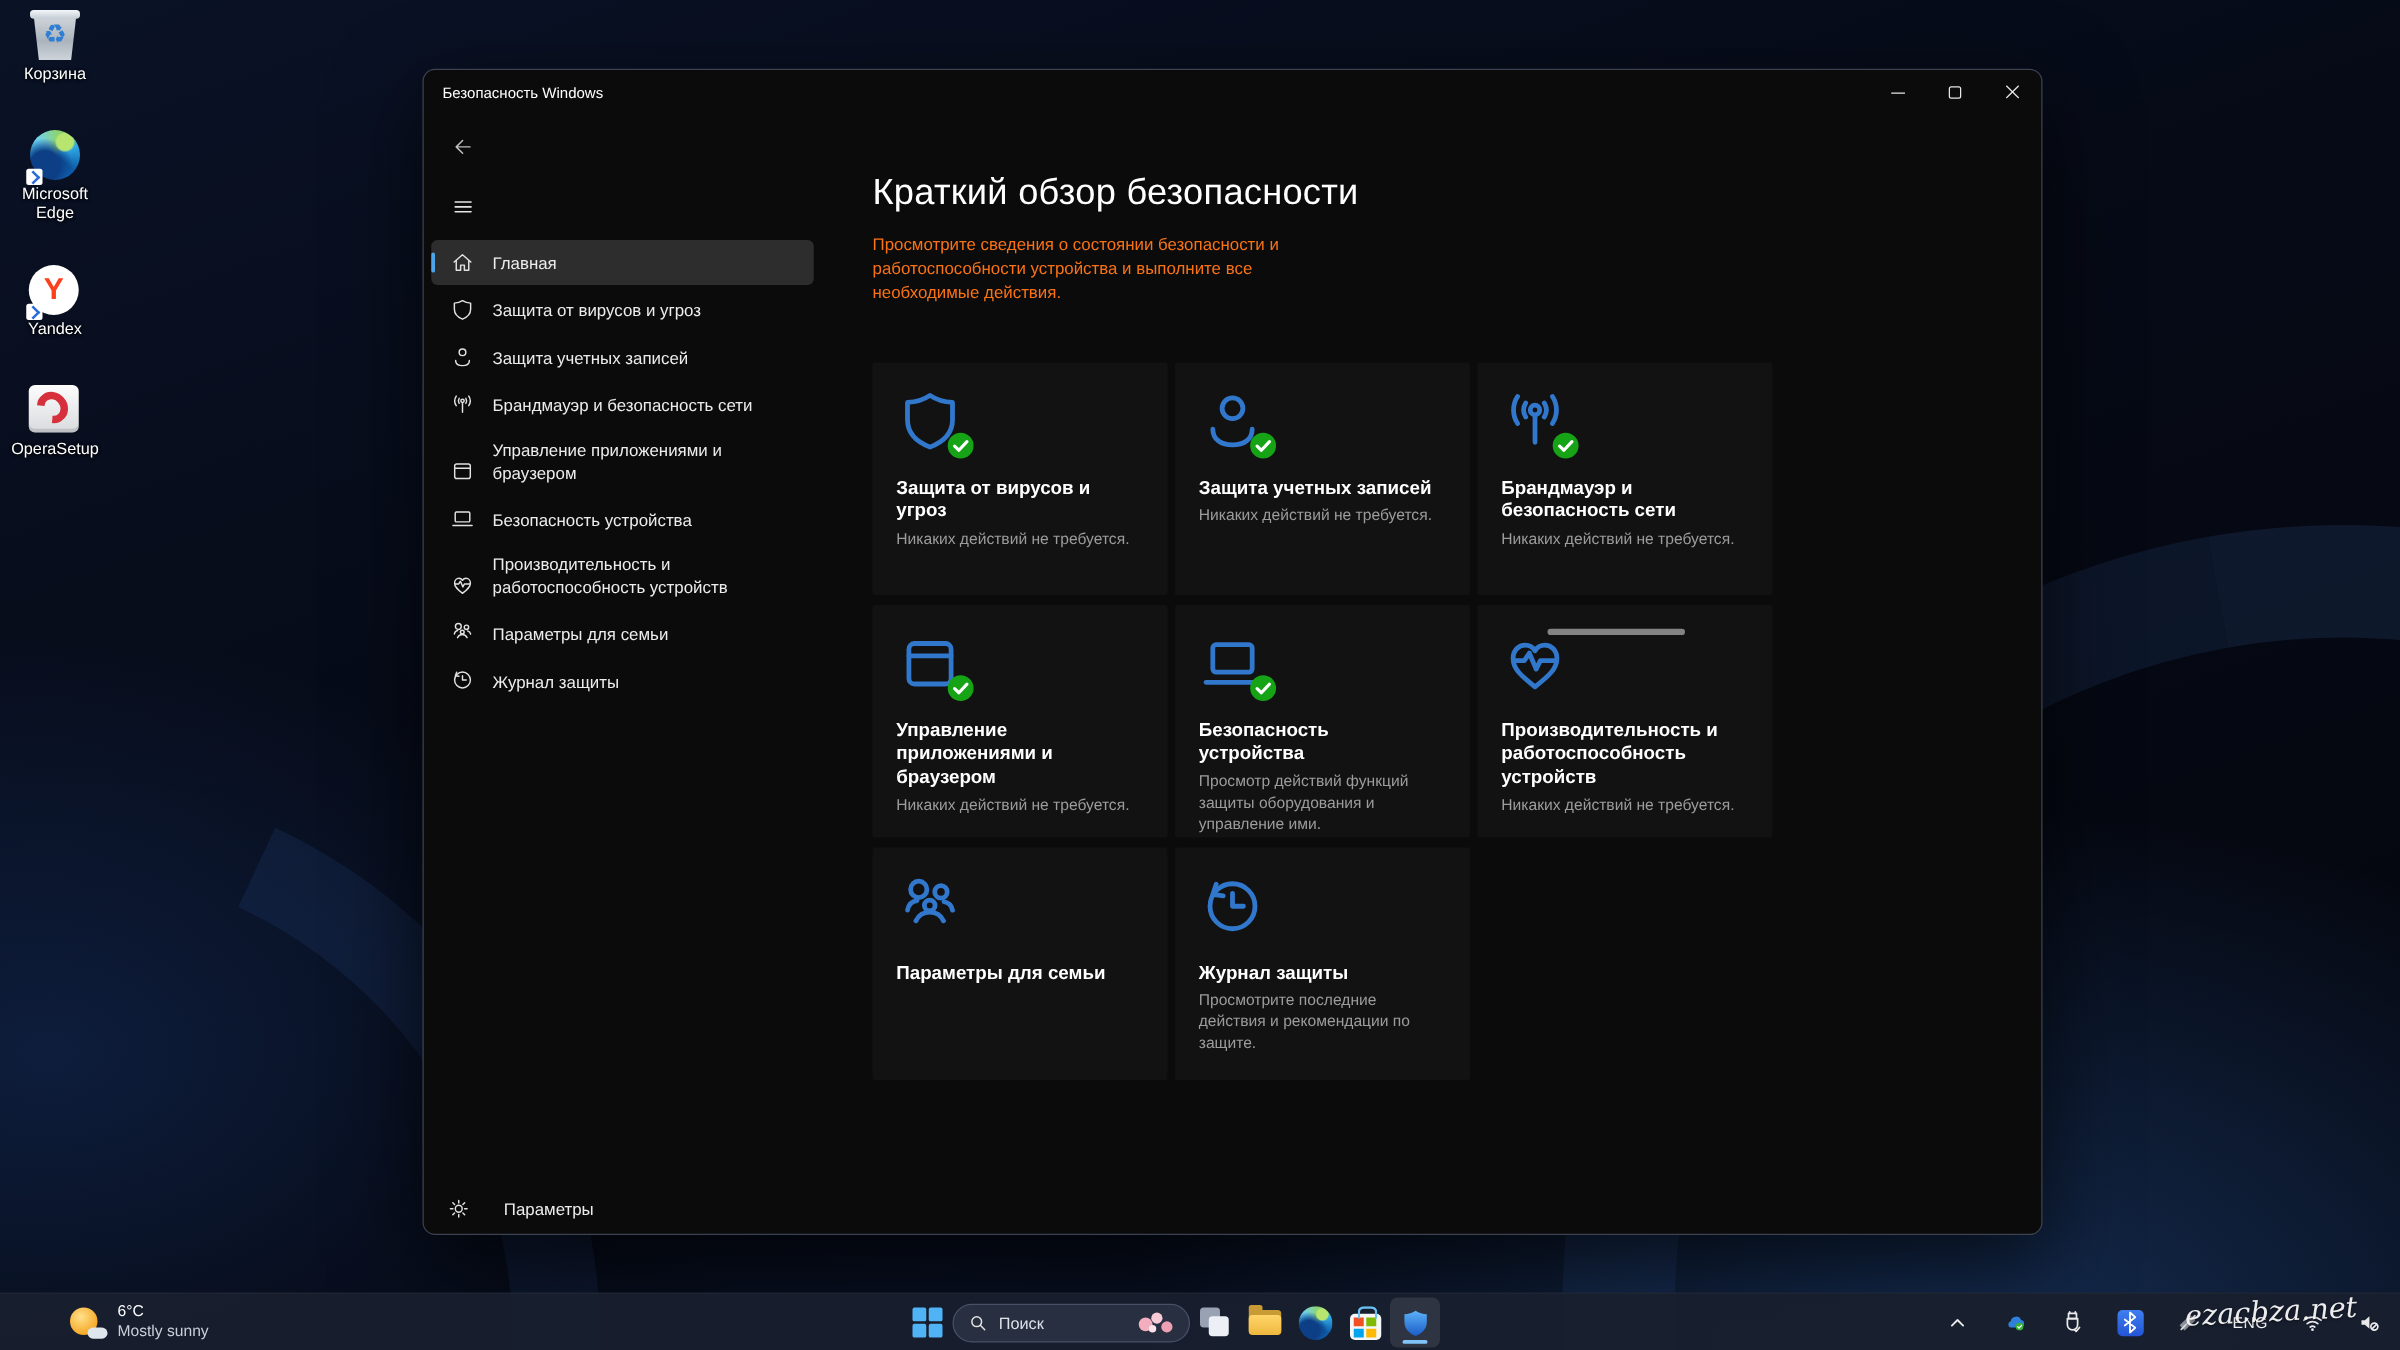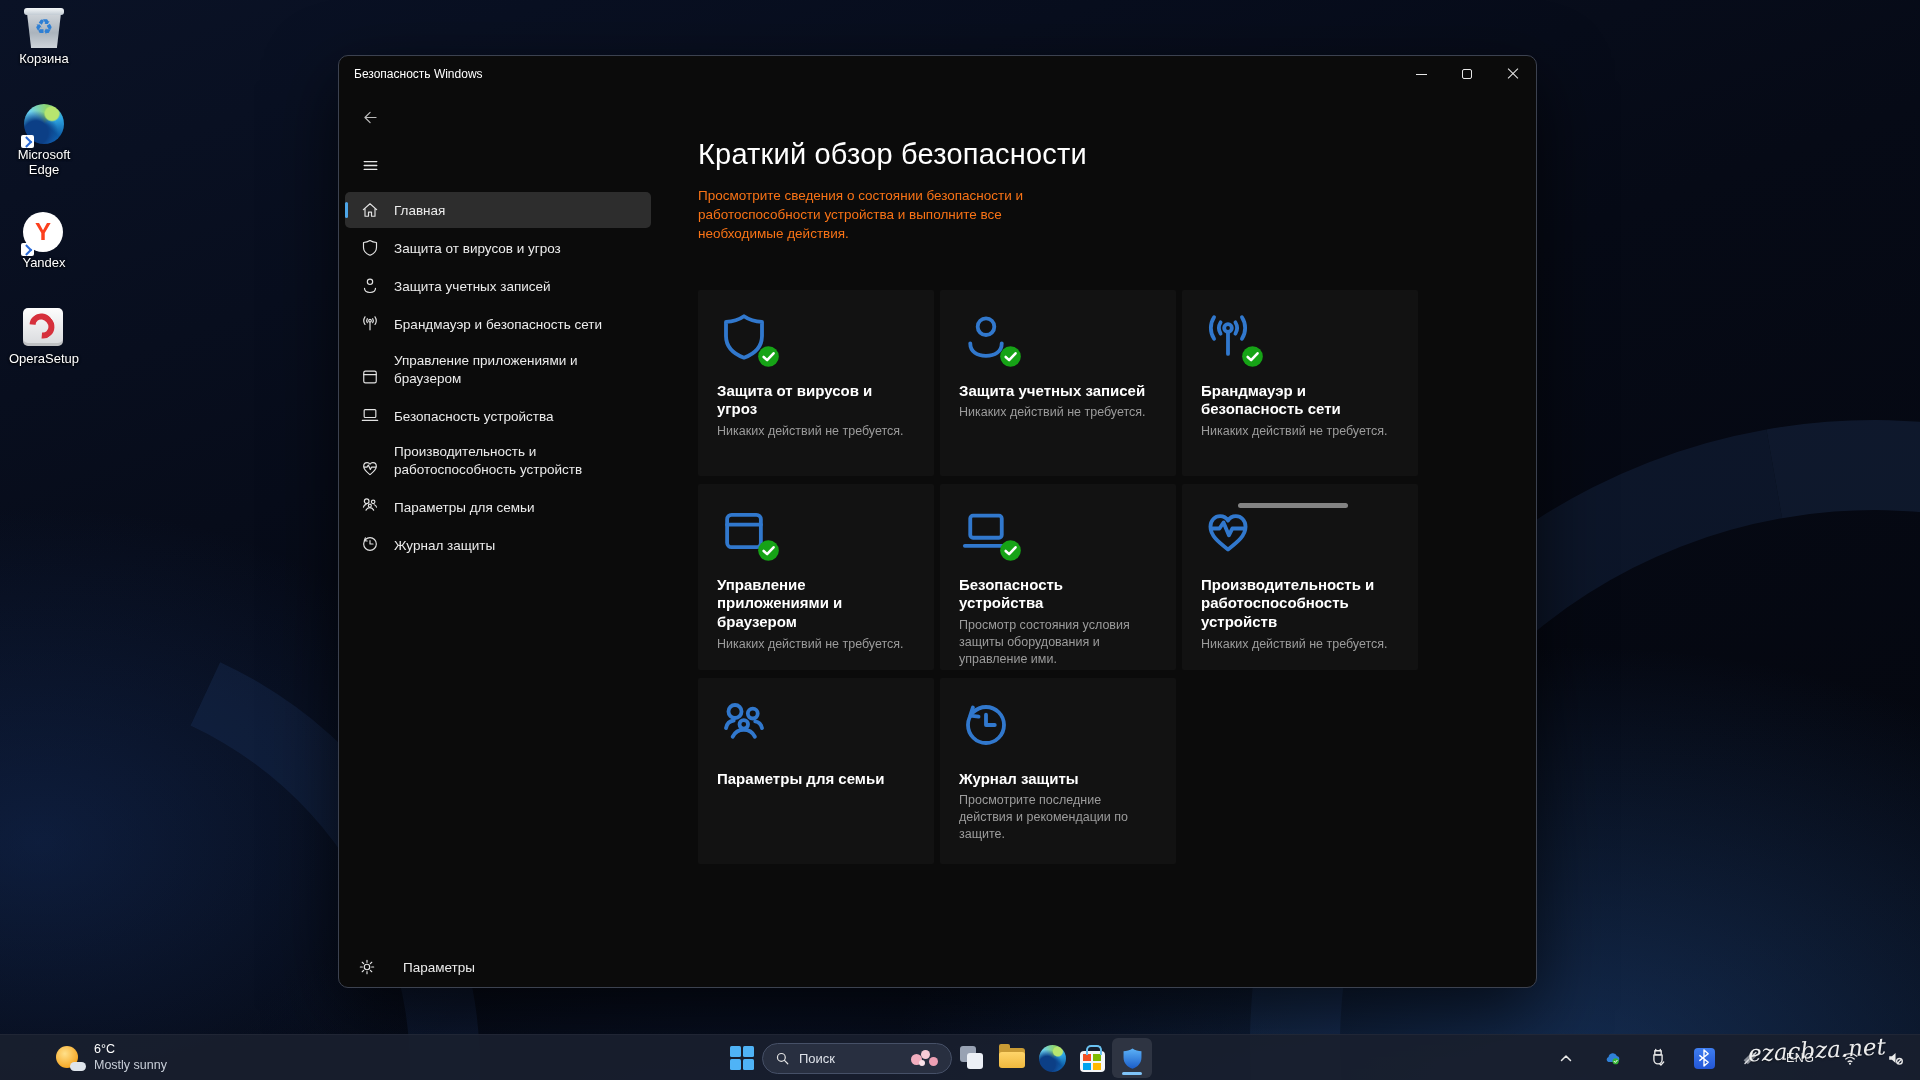--- a/index.html
+++ b/index.html
@@ -38,21 +38,21 @@
       radial-gradient(circle at 70% 24%, #b7e56f 0 16%, rgba(183,229,111,0) 20%),
       radial-gradient(circle at 30% 72%, #0c3f86 0 30%, rgba(12,63,134,0) 55%),
       conic-gradient(from 130deg,#0c59a4,#1b74cf,#35c1f1,#6fd3f2,#8ed46a,#2fa7e4,#0c59a4);}
   .yandex-ball{width:40px;height:40px;border-radius:50%;background:#fff;display:flex;align-items:center;justify-content:center;
     font-weight:bold;font-size:24px;color:#fc3f1d;}
   .opera-box{width:40px;height:38px;border-radius:5px;background:linear-gradient(180deg,#fdfdfd,#d8dadd);position:relative;box-shadow:inset 0 -3px 0 rgba(0,0,0,.12);}
   .opera-o{position:absolute;left:7px;top:5px;width:24px;height:26px;border:6px solid #d6303c;border-radius:50%;
     border-left-color:transparent;transform:rotate(-40deg);}
 
   
-  .app-window{position:absolute;left:338px;top:55px;width:1199px;height:933px;background:#0b0b0b;
+  .app-window{position:absolute;left:338px;top:55px;width:1296px;height:933px;background:#0b0b0b;
     border:1px solid #3c4250;border-radius:10px;box-shadow:0 24px 70px rgba(0,0,0,.65);overflow:hidden;}
   .titlebar{height:36px;display:flex;align-items:center;}
   .titlebar .tb-title{font-size:12px;color:#fff;margin-left:15px;flex:0 0 auto;}
   .tb-spacer{flex:1;}
   .tb-btn{width:46px;height:36px;display:flex;align-items:center;justify-content:center;cursor:default;}
   .tb-min-glyph{width:11px;border-top:1.2px solid #e8e8e8;}
   .tb-max-glyph{width:10px;height:10px;border:1.2px solid #e8e8e8;border-radius:2px;}
   .tb-close-glyph{position:relative;width:12px;height:12px;}
   .tb-close-glyph:before,.tb-close-glyph:after{content:"";position:absolute;left:-1px;top:5px;width:14px;border-top:1.2px solid #e8e8e8;}
   .tb-close-glyph:before{transform:rotate(45deg);} .tb-close-glyph:after{transform:rotate(-45deg);}
@@ -342,21 +342,21 @@
             <svg class="main-ic" viewBox="0 0 24 24">
                 <rect x="5" y="5.2" width="14" height="9.8" rx="1.2"></rect>
                 <path d="M2.6 18.6 H21.4"></path>
               </svg>
             <svg class="badge" viewBox="0 0 20 20">
                 <circle cx="10" cy="10" r="9" fill="#16a316"></circle>
                 <path d="M5.8 10.4 L8.8 13.2 L14.4 7.2" stroke="#fff" stroke-width="2.2" fill="none" stroke-linecap="round" stroke-linejoin="round"></path>
               </svg>
           </div>
           <div class="tile-title">Безопасность устройства</div>
-          <div class="tile-sub">Просмотр состояния условия защиты оборудования и управление ими.</div>
+          <div class="tile-sub">Просмотр действий функций защиты оборудования и управление ими.</div>
         </div>
 
         <div class="tile">
           <div class="tile-icon">
             <svg class="main-ic" viewBox="0 0 24 24">
                 <path d="M12 20.2 C7.6 16.7 4.2 14 4.2 10.1 C4.2 7.2 6.2 5.4 8.5 5.4 C10 5.4 11.3 6.2 12 7.4 C12.7 6.2 14 5.4 15.5 5.4 C17.8 5.4 19.8 7.2 19.8 10.1 C19.8 14 16.4 16.7 12 20.2 Z M4.8 10.9 H8.2 L10 8.2 L12.4 13.9 L13.9 10.9 H19.2"></path>
               </svg>
           </div>
           <div class="tile-title">Производительность и работоспособность устройств</div>
           <div class="tile-sub">Никаких действий не требуется.</div>

